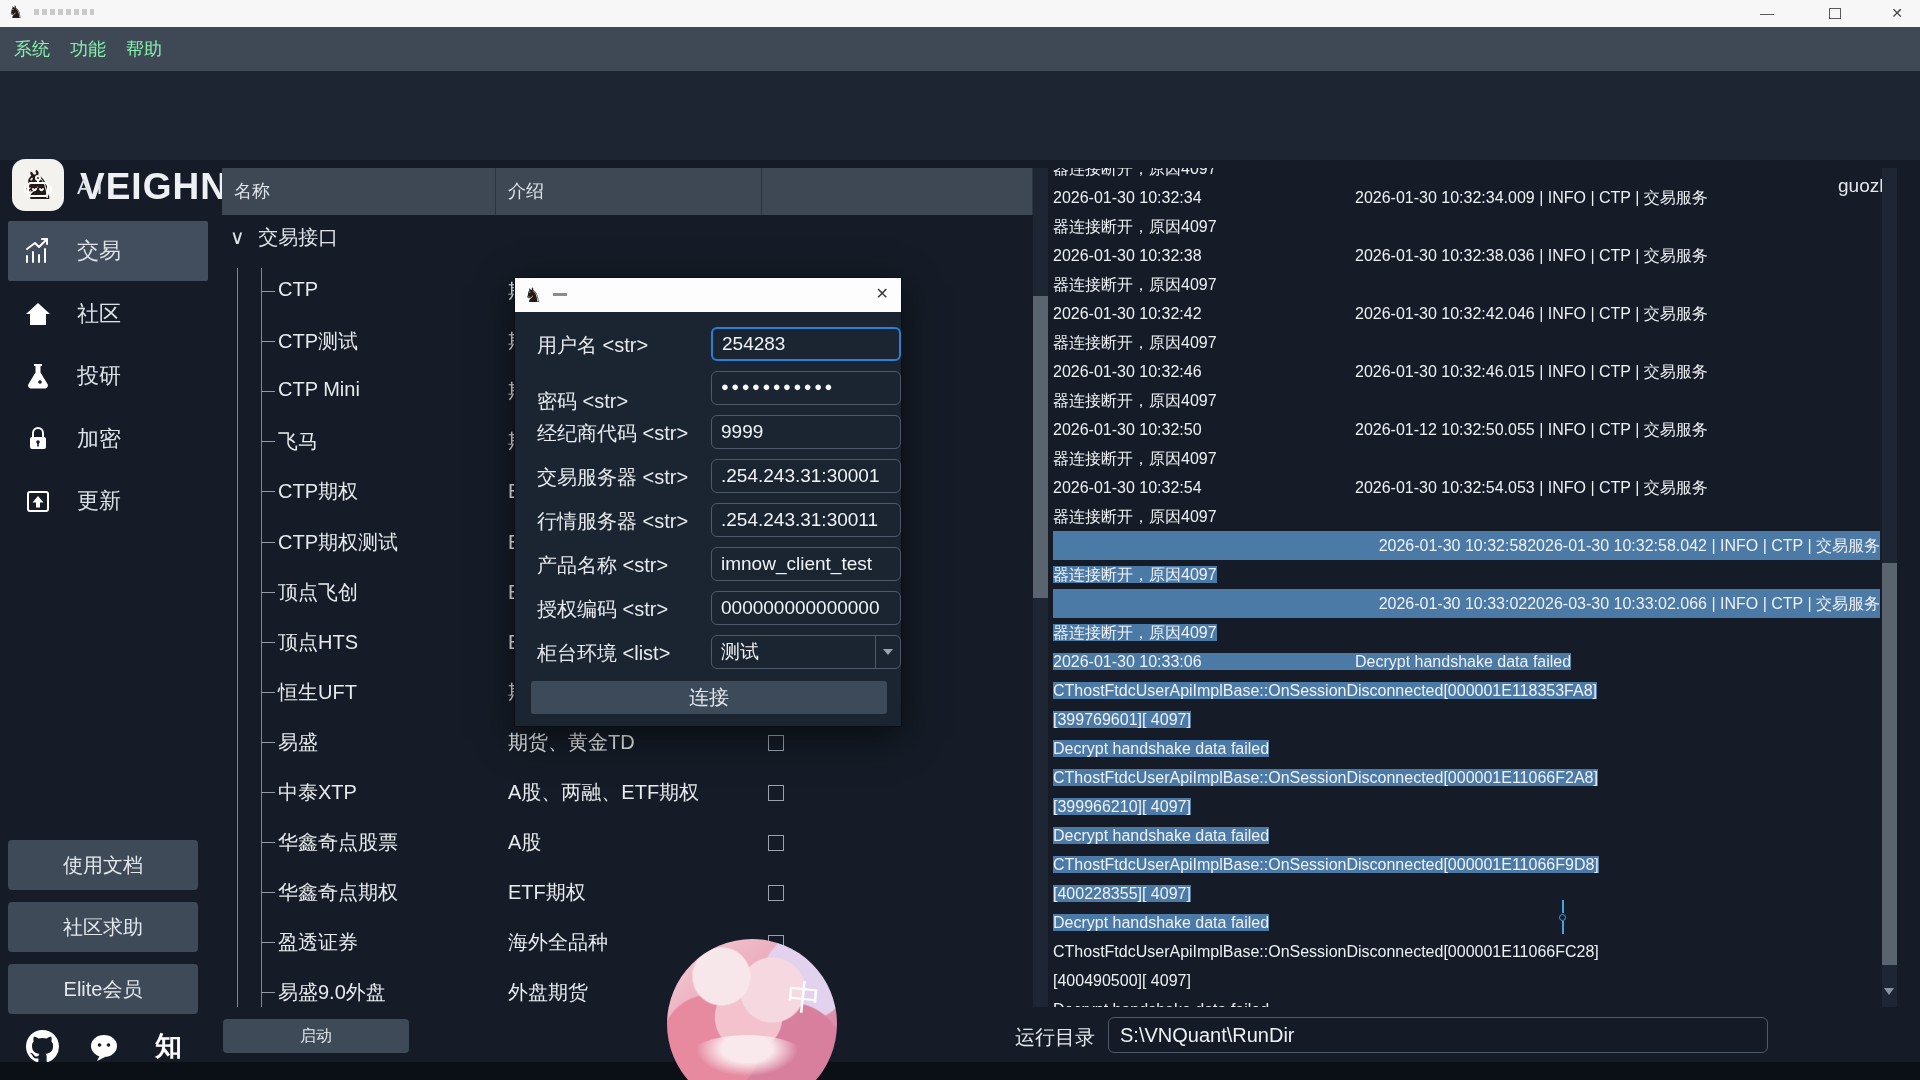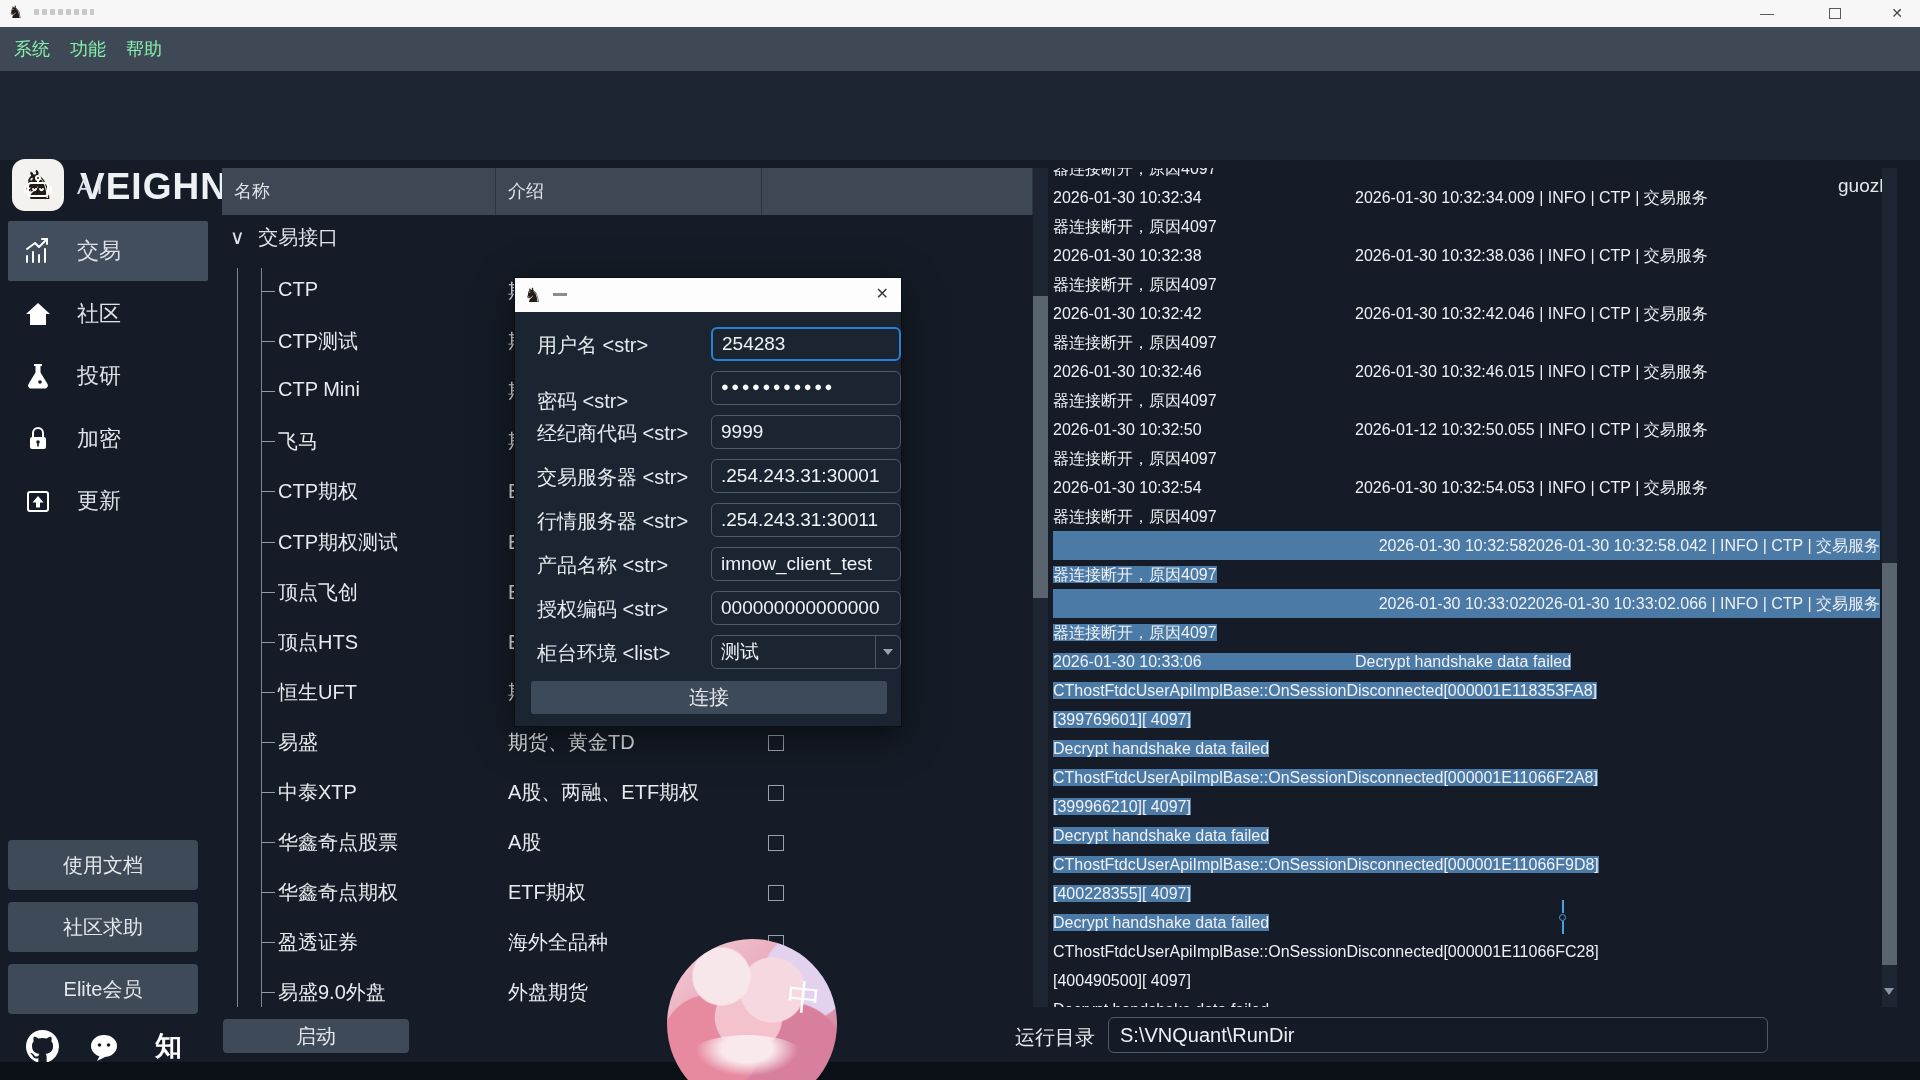--- a/index.html
+++ b/index.html
@@ -78,21 +78,21 @@
            line-height:31px;padding-left:9px;overflow:hidden;white-space:nowrap;}
   .fld-box.focused{border:2px solid #2a7fd8;line-height:29px;}
   .fld-box.pwd{font-size:13px;letter-spacing:2.5px;line-height:30px;color:#fff;}
   .fld-box.sel .arrow-zone{position:absolute;right:0;top:0;width:24px;height:100%;border-left:1px solid #4e5a6a;}
   .fld-box.sel .arrow{position:absolute;right:7px;top:13px;width:0;height:0;border-left:5px solid transparent;
                       border-right:5px solid transparent;border-top:6px solid #9aa3ad;}
   .connect-btn{position:absolute;left:16px;top:403px;width:356px;height:33px;background:#3d4a5a;border-radius:3px;
                text-align:center;line-height:33px;font-size:20px;color:#e4e8ec;}
 
   
-  .btn-grey{background:#3e4a58;border-radius:4px;text-align:center;font-size:20px;color:#e4e8ec;}
+  .btn-grey{background:#3e4a58;border-radius:4px;text-align:center;font-size:16px;color:#e4e8ec;}
   .start-btn{left:223px;top:1019px;width:186px;height:34px;line-height:34px;}
   .rundir-label{left:975px;top:1024px;width:120px;text-align:right;font-size:20px;color:#e4e8ec;}
   .rundir-input{left:1108px;top:1017px;width:660px;height:36px;border:1px solid #4e5a6a;border-radius:6px;
                 box-sizing:border-box;background:#141b26;font-size:20px;color:#eef1f4;
                 line-height:34px;padding-left:11px;}
   .modify-btn{left:1712px;top:1066px;width:177px;height:34px;line-height:34px;}
   .bottom-strip{left:0;top:1062px;width:1920px;height:18px;background:#0b0f16;}
 
   
   .avatar{left:667px;top:939px;width:170px;height:170px;border-radius:50%;overflow:hidden;
@@ -323,21 +323,21 @@
         <div class="log-line"><span><span class="log-ts">2026-01-30 10:32:42</span><span>2026-01-30 10:32:42.046 | INFO | CTP | 交易服务</span></span></div>
         <div class="log-line"><span><span>器连接断开，原因4097</span></span></div>
         <div class="log-line"><span><span class="log-ts">2026-01-30 10:32:46</span><span>2026-01-30 10:32:46.015 | INFO | CTP | 交易服务</span></span></div>
         <div class="log-line"><span><span>器连接断开，原因4097</span></span></div>
         <div class="log-line"><span><span class="log-ts">2026-01-30 10:32:50</span><span>2026-01-12 10:32:50.055 | INFO | CTP | 交易服务</span></span></div>
         <div class="log-line"><span><span>器连接断开，原因4097</span></span></div>
         <div class="log-line"><span><span class="log-ts">2026-01-30 10:32:54</span><span>2026-01-30 10:32:54.053 | INFO | CTP | 交易服务</span></span></div>
         <div class="log-line"><span><span>器连接断开，原因4097</span></span></div>
         <div class="log-line hl-full"><span><span class="log-ts">2026-01-30 10:32:58</span><span>2026-01-30 10:32:58.042 | INFO | CTP | 交易服务</span></span></div>
         <div class="log-line hl-text"><span class="seg"><span>器连接断开，原因4097</span></span></div>
-        <div class="log-line hl-full"><span><span class="log-ts">2026-01-30 10:33:02</span><span>2026-01-30 10:33:02.066 | INFO | CTP | 交易服务</span></span></div>
+        <div class="log-line hl-full"><span><span class="log-ts">2026-01-30 10:33:02</span><span>2026-03-30 10:33:02.066 | INFO | CTP | 交易服务</span></span></div>
         <div class="log-line hl-text"><span class="seg"><span>器连接断开，原因4097</span></span></div>
         <div class="log-line hl-text"><span class="seg"><span class="log-ts">2026-01-30 10:33:06</span><span>Decrypt handshake data failed</span></span></div>
         <div class="log-line hl-text"><span class="seg"><span>CThostFtdcUserApiImplBase::OnSessionDisconnected[000001E118353FA8]</span></span></div>
         <div class="log-line hl-text"><span class="seg"><span>[399769601][ 4097]</span></span></div>
         <div class="log-line hl-text"><span class="seg"><span>Decrypt handshake data failed</span></span></div>
         <div class="log-line hl-text"><span class="seg"><span>CThostFtdcUserApiImplBase::OnSessionDisconnected[000001E11066F2A8]</span></span></div>
         <div class="log-line hl-text"><span class="seg"><span>[399966210][ 4097]</span></span></div>
         <div class="log-line hl-text"><span class="seg"><span>Decrypt handshake data failed</span></span></div>
         <div class="log-line hl-text"><span class="seg"><span>CThostFtdcUserApiImplBase::OnSessionDisconnected[000001E11066F9D8]</span></span></div>
         <div class="log-line hl-text"><span class="seg"><span>[400228355][ 4097]</span></span></div>

